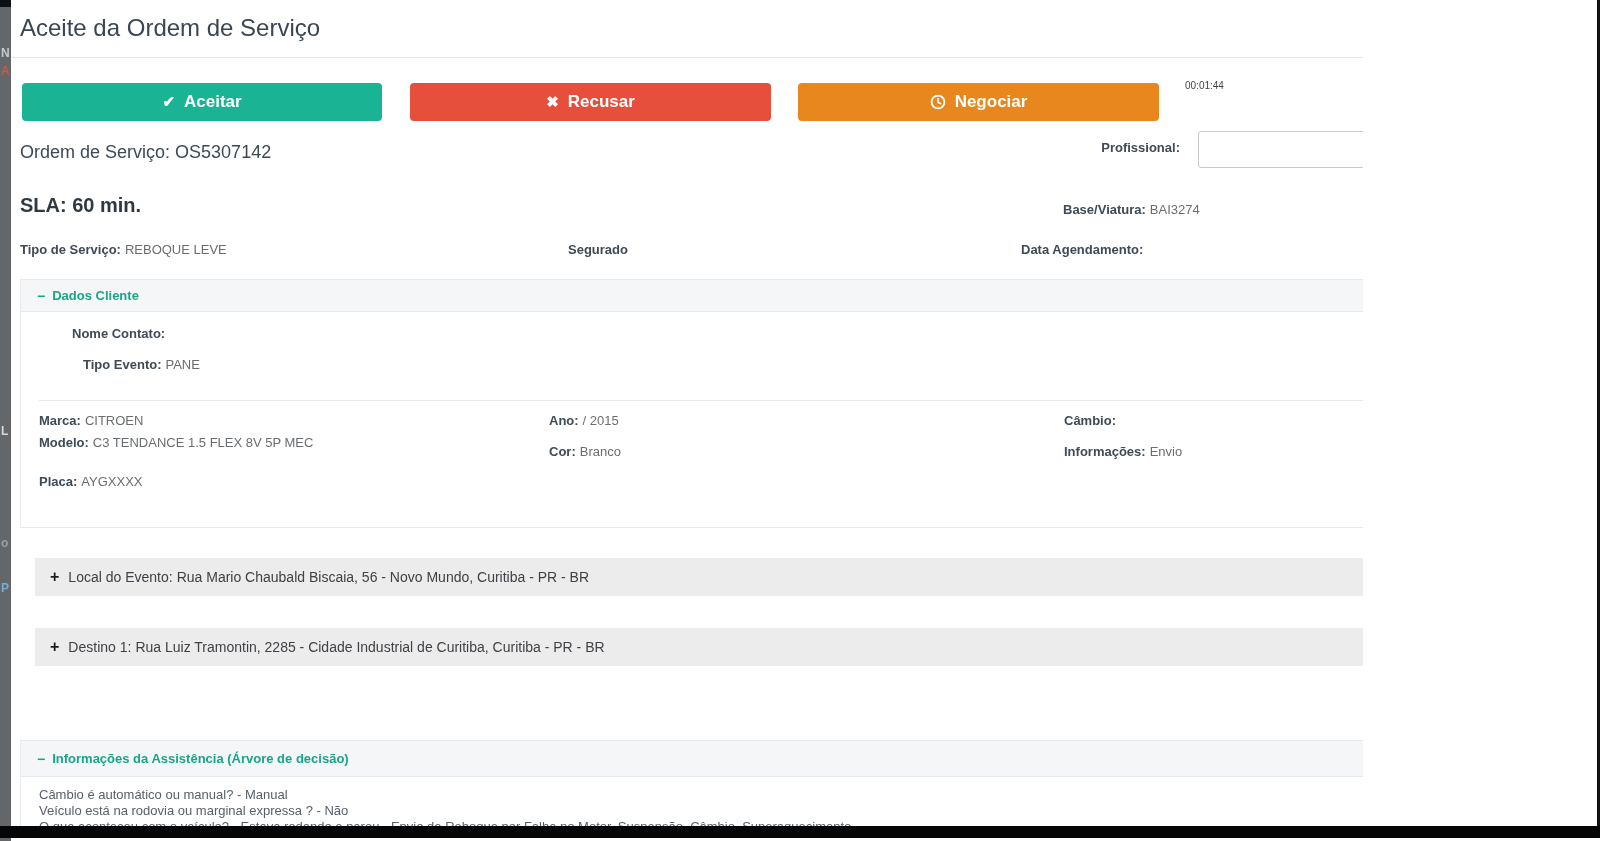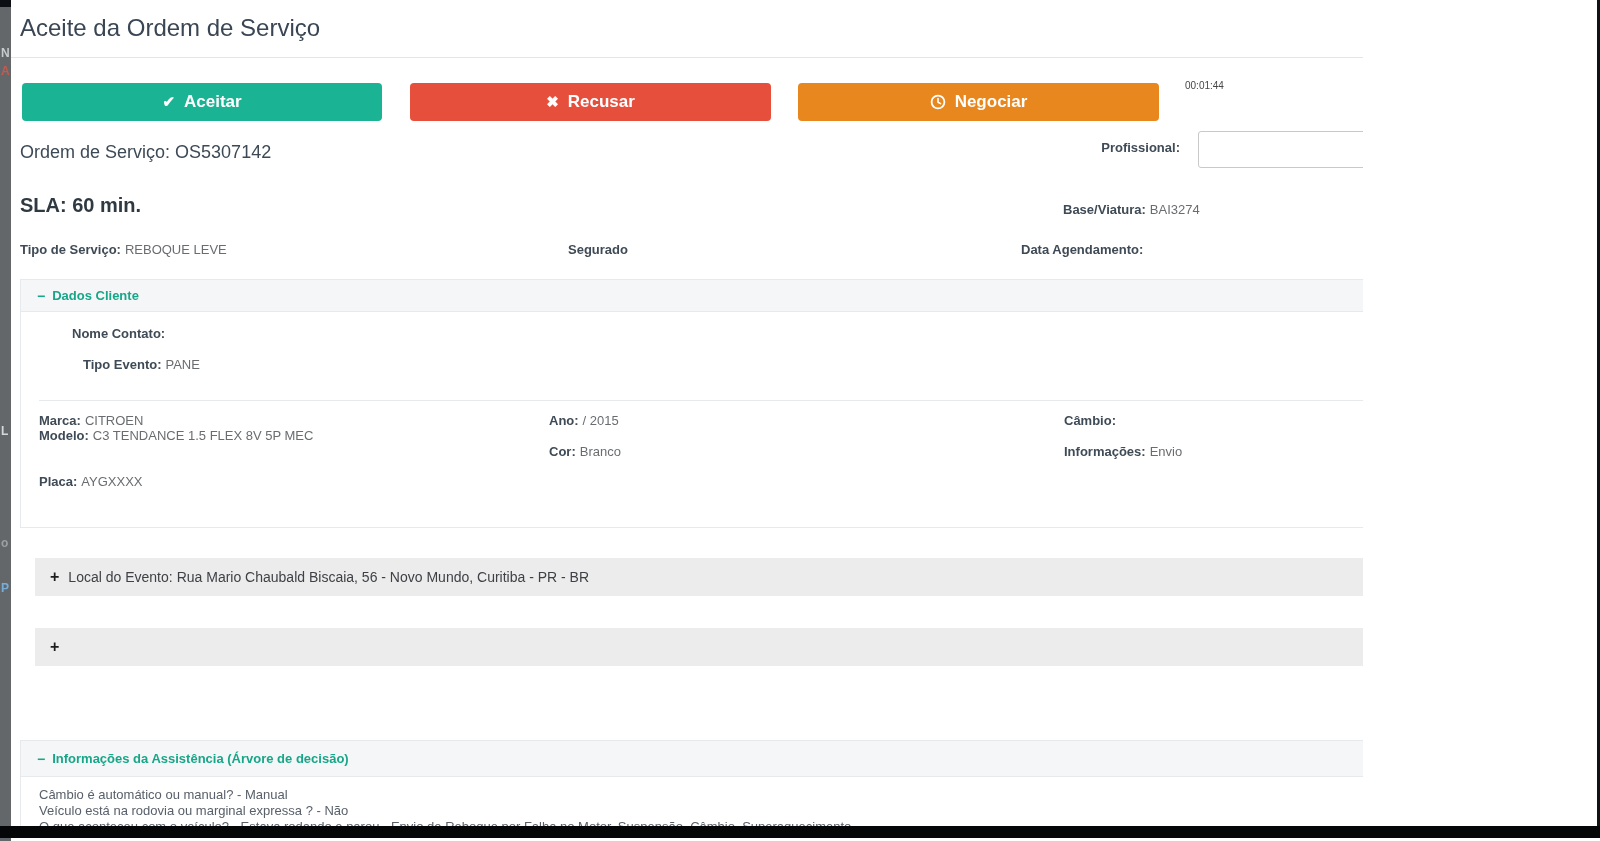--- a/index.html
+++ b/index.html
@@ -61,21 +61,21 @@
 
   #client-panel { left:20px; top:279px; width:1541px; height:249px; }
   #client-panel .panel-header { height:32px; }
   #client-panel .kv { position:absolute; }
   .p1-contact { left:18px;   top:46px;padding-left:33px; }
   .p1-event   { left:18px;   top:77px;margin-left:44px; }
   .p1-divider { position:absolute; left:18px; top:120px; width:1505px; height:1px; background:#e7eaec; }
   .p1-brand   { left:18px;   top:133px; }
   .p1-year    { left:528px;  top:133px; }
   .p1-gearbox { left:1043px; top:133px; }
-  .p1-model   { left:18px;   top:148px; }
+  .p1-model   { left:18px;   top:155px; }
   .p1-color   { left:528px;  top:164px; }
   .p1-fuel    { left:1043px; top:164px; }
   .p1-plate   { left:18px;   top:194px; }
 
   .addr-bar { position:absolute; left:35px; width:1511px; height:38px; background:#ececec;
               display:flex; align-items:center; padding-left:15px; cursor:pointer; }
   #event-location-bar { top:558px; }
   #destination-bar    { top:628px; }
   .addr-bar .plus { font-weight:bold; font-size:16px; color:#1c1c1c; margin-right:9px; }
   .addr-bar .txt  { font-size:14px; color:#3f4146; }
@@ -174,20 +174,21 @@
       <div class="kv p1-fuel"><span class="lbl">Informações:</span><span class="val">Envio</span></div>
       <div class="kv p1-plate"><span class="lbl">Placa:</span><span class="val">AYGXXXX</span></div>
     </div>
 
     <div class="addr-bar" id="event-location-bar">
       <span class="plus">+</span>
       <span class="txt"><span>Local do Evento:</span><span class="addr">Rua Mario Chaubald Biscaia, 56 - Novo Mundo, Curitiba - PR - BR</span></span>
     </div>
     <div class="addr-bar" id="destination-bar">
       <span class="plus">+</span>
+      <span class="txt"><span>Destino 1:</span><span class="addr">Rua Luiz Tramontin, 2285 - Cidade Industrial de Curitiba, Curitiba - PR - BR</span></span>
     </div>
 
     <div class="abs panel" id="assist-panel">
       <div class="panel-header">
         <span class="collapse-glyph">−</span>
         <span>Informações da Assistência (Árvore de decisão)</span>
       </div>
       <div class="body">
         <div class="line">Câmbio é automático ou manual? - Manual</div>
         <div class="line">Veículo está na rodovia ou marginal expressa ? - Não</div>

